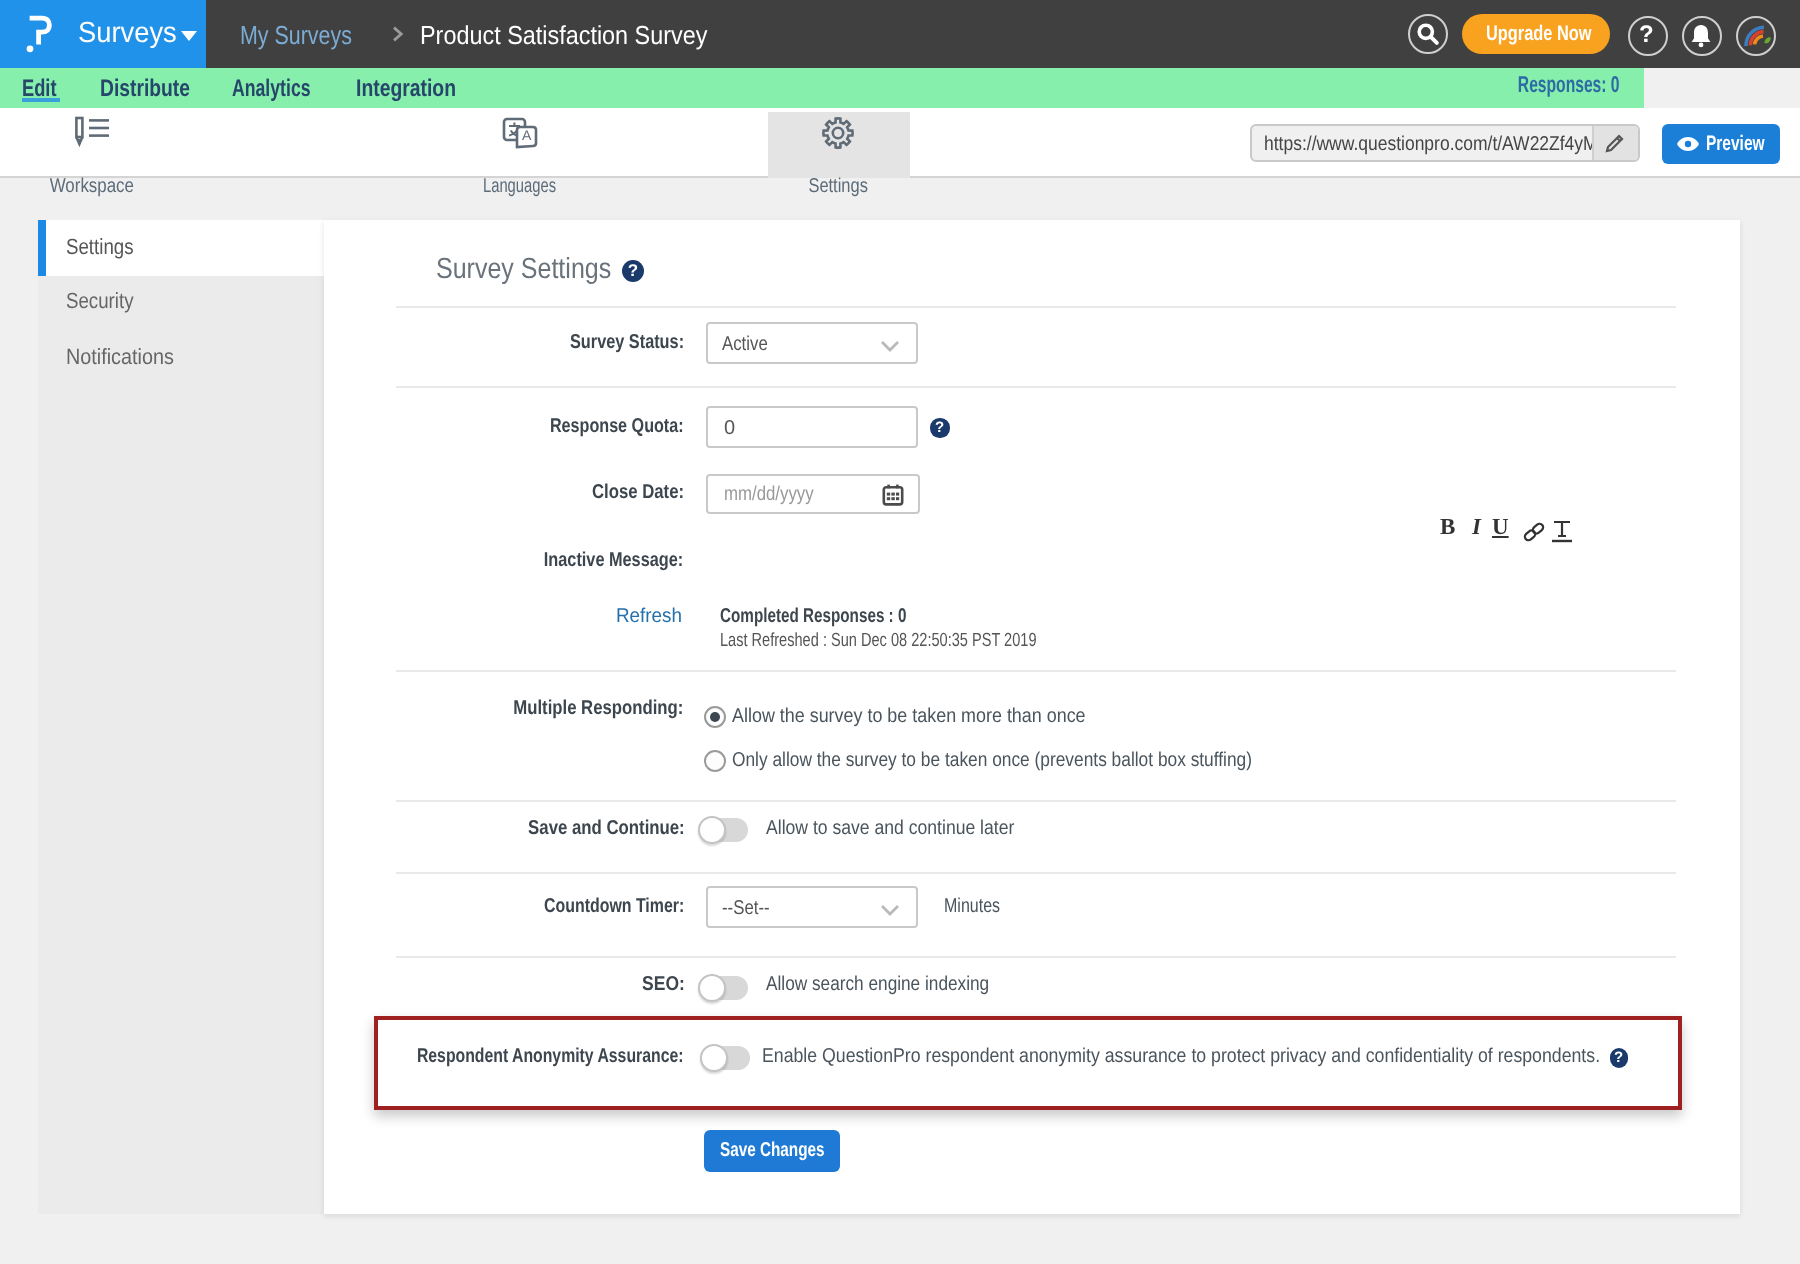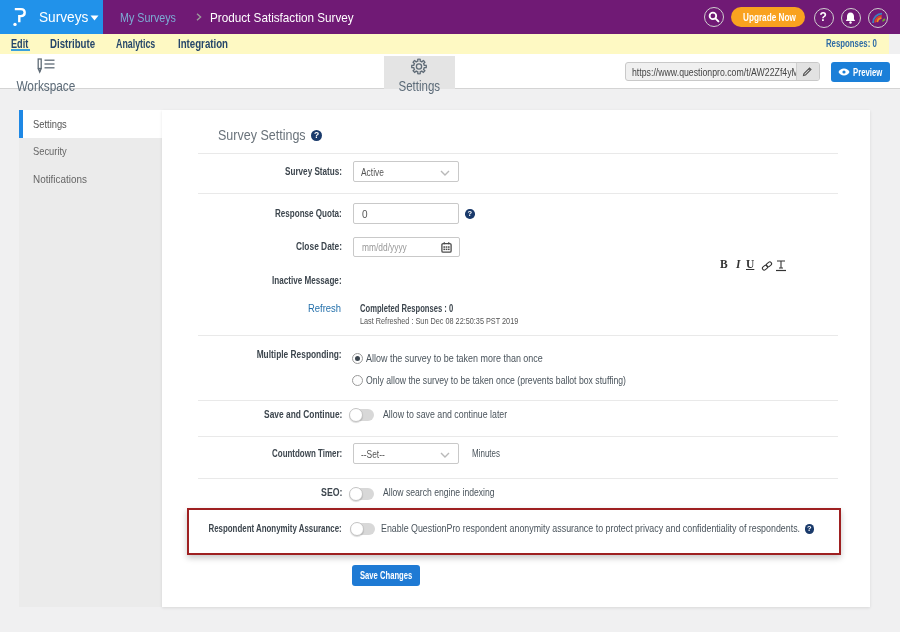--- a/index.html
+++ b/index.html
@@ -2,30 +2,30 @@
 <html><head>
 <meta charset="utf-8">
 <style>
   html,body{margin:0;padding:0;}
   #app{position:relative;width:900px;height:632px;background:#f0f0f1;font-family:"Liberation Sans",sans-serif;overflow:hidden;}
   .abs{position:absolute;}
   .cx{display:inline-block;transform-origin:left center;white-space:nowrap;}
   .cr{transform-origin:right center;}
   .cc{transform-origin:center center;}
   
-  #topbar{position:absolute;left:0;top:0;width:900px;height:34px;background:#701a75;}
+  #topbar{position:absolute;left:0;top:0;width:900px;height:34px;background:#404040;}
   #logo{position:absolute;left:0;top:0;width:103px;height:34px;background:#2192ea;}
   
-  #navrow{position:absolute;left:0;top:34px;width:889px;height:20px;background:#fef9c3;}
+  #navrow{position:absolute;left:0;top:34px;width:822px;height:20px;background:#86efac;}
   .navitem{position:absolute;top:3.5px;font-size:12px;font-weight:bold;color:#26466a;line-height:12px;display:inline-block;transform-origin:left center;white-space:nowrap;}
   
   #toolbar{position:absolute;left:0;top:54px;width:900px;height:35px;background:#fff;border-bottom:1px solid #d4d4d4;box-sizing:border-box;}
   .tool{position:absolute;top:4px;width:80px;text-align:center;}
   .tool svg{display:block;margin:0 auto;}
-  .tlabel{font-size:14px;color:#5c6b78;display:block;margin-top:3px;}
+  .tlabel{font-size:10px;color:#5c6b78;display:block;margin-top:13px;}
   
   #sidebar{position:absolute;left:19px;top:110px;width:143px;height:497px;background:#ebebeb;}
   #sideactive{position:absolute;left:0;top:0;width:143px;height:27.5px;background:#fff;border-left:4.5px solid #1e88e5;box-sizing:border-box;}
   .sideitem{position:absolute;left:14px;font-size:11px;color:#666;}
   
   #panel{position:absolute;left:162px;top:110px;width:708px;height:497px;background:#fff;box-shadow:0 1px 3px rgba(0,0,0,0.10);}
   .sep{position:absolute;left:36px;width:640px;height:1px;background:#e9e9e9;}
   .flabel{position:absolute;right:528px;font-size:10px;font-weight:bold;color:#3d464e;line-height:10px;white-space:nowrap;transform-origin:right center;}
   .ftext{position:absolute;font-size:10px;color:#4a545c;line-height:10px;white-space:nowrap;transform-origin:left center;}
   .inp{position:absolute;background:#fff;border:1px solid #c9c9c9;border-radius:2px;box-sizing:border-box;}
@@ -150,20 +150,29 @@
           <rect x="3.2" y="1" width="3" height="9.5"></rect>
           <path d="M3.2 10.5 L4.7 14 L6.2 10.5"></path>
           <line x1="4.7" y1="14" x2="4.7" y2="11.5"></line>
           <line x1="9.5" y1="2.2" x2="19.5" y2="2.2"></line>
           <line x1="9.5" y1="6" x2="19.5" y2="6"></line>
           <line x1="9.5" y1="9.8" x2="19.5" y2="9.8"></line>
         </g>
       </svg>
       <span class="tlabel"><span class="cx cc" id="t-ws">Workspace</span></span>
     </div>
+    <div class="tool" style="left:220px;">
+      <svg width="20" height="17" viewBox="0 0 20 17">
+        <rect x="2" y="1.5" width="10.5" height="10.5" rx="1.5" fill="none" stroke="#5f6b76" stroke-width="1.3"></rect>
+        <path d="M4.5 5 L10 5 M7.2 3.3 L7.2 5 M9.8 5 C9.2 7.5 6.5 9.3 4.5 9.8 M5.4 7.2 C6.3 8.8 8 9.8 9.8 10" fill="none" stroke="#5f6b76" stroke-width="1"></path>
+        <path d="M8.5 15.5 L8.5 7 Q8.5 5.5 10 5.5 L16.5 5.5 Q18 5.5 18 7 L18 13.5 Q18 15 16.5 15 Z" fill="#fff" stroke="#5f6b76" stroke-width="1.3"></path>
+        <text x="13.3" y="12.2" font-size="7" fill="#5f6b76" text-anchor="middle" font-family="Liberation Sans,sans-serif">A</text>
+      </svg>
+      <span class="tlabel"><span class="cx cc" id="t-lg">Languages</span></span>
+    </div>
     <div class="tool" style="left:379px;">
       <svg width="20" height="17" viewBox="0 0 20 17">
         <path d="M8.80 1.30 A7.3 7.3 0 0 1 11.20 1.30 L11.22 3.24 A5.4 5.4 0 0 1 12.86 3.92 L14.24 2.56 A7.3 7.3 0 0 1 15.94 4.26 L14.58 5.64 A5.4 5.4 0 0 1 15.26 7.28 L17.20 7.30 A7.3 7.3 0 0 1 17.20 9.70 L15.26 9.72 A5.4 5.4 0 0 1 14.58 11.36 L15.94 12.74 A7.3 7.3 0 0 1 14.24 14.44 L12.86 13.08 A5.4 5.4 0 0 1 11.22 13.76 L11.20 15.70 A7.3 7.3 0 0 1 8.80 15.70 L8.78 13.76 A5.4 5.4 0 0 1 7.14 13.08 L5.76 14.44 A7.3 7.3 0 0 1 4.06 12.74 L5.42 11.36 A5.4 5.4 0 0 1 4.74 9.72 L2.80 9.70 A7.3 7.3 0 0 1 2.80 7.30 L4.74 7.28 A5.4 5.4 0 0 1 5.42 5.64 L4.06 4.26 A7.3 7.3 0 0 1 5.76 2.56 L7.14 3.92 A5.4 5.4 0 0 1 8.78 3.24 Z" fill="none" stroke="#5f6b76" stroke-width="1.3"></path>
         <circle cx="10" cy="8.5" r="2.6" fill="none" stroke="#5f6b76" stroke-width="1.3"></circle>
       </svg>
       <span class="tlabel"><span class="cx cc" id="t-st">Settings</span></span>
     </div>
 
     <div class="abs" style="left:625px;top:8px;width:195px;height:19px;background:#f0f0f0;border:1px solid #c9c9c9;border-radius:3px;box-sizing:border-box;overflow:hidden;">
       <span class="abs cx" id="t-url" style="left:6px;top:4.5px;font-size:10px;color:#454545;line-height:10px;">https://www.questionpro.com/t/AW22Zf4yM</span>

